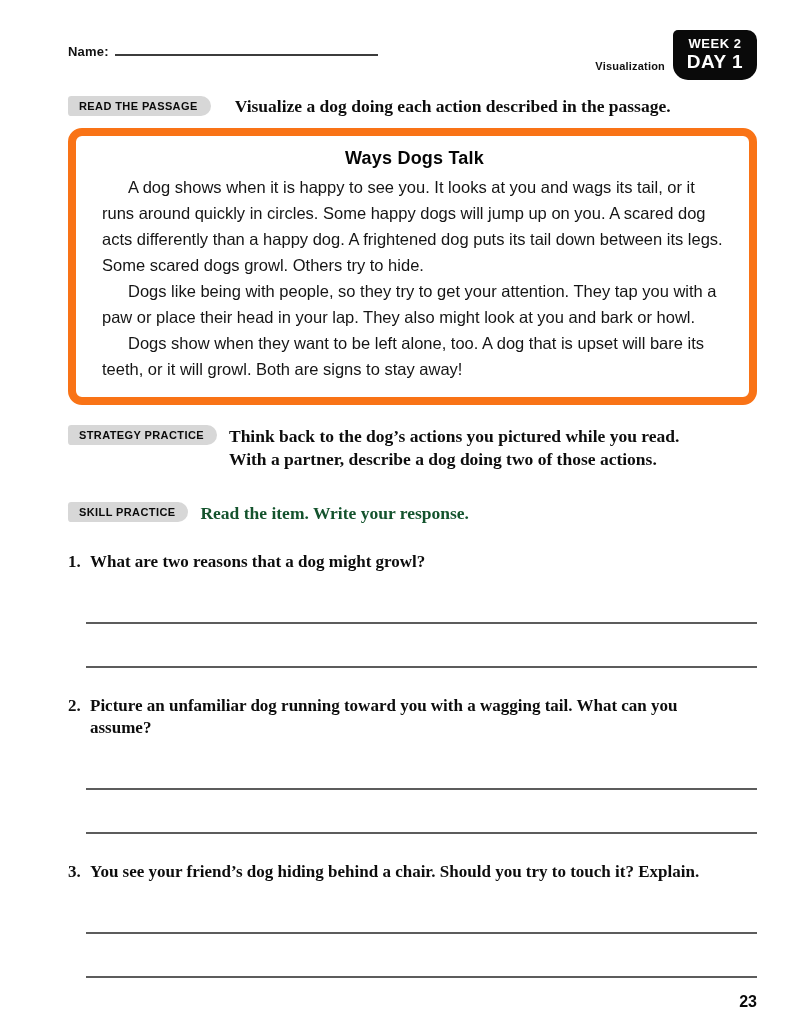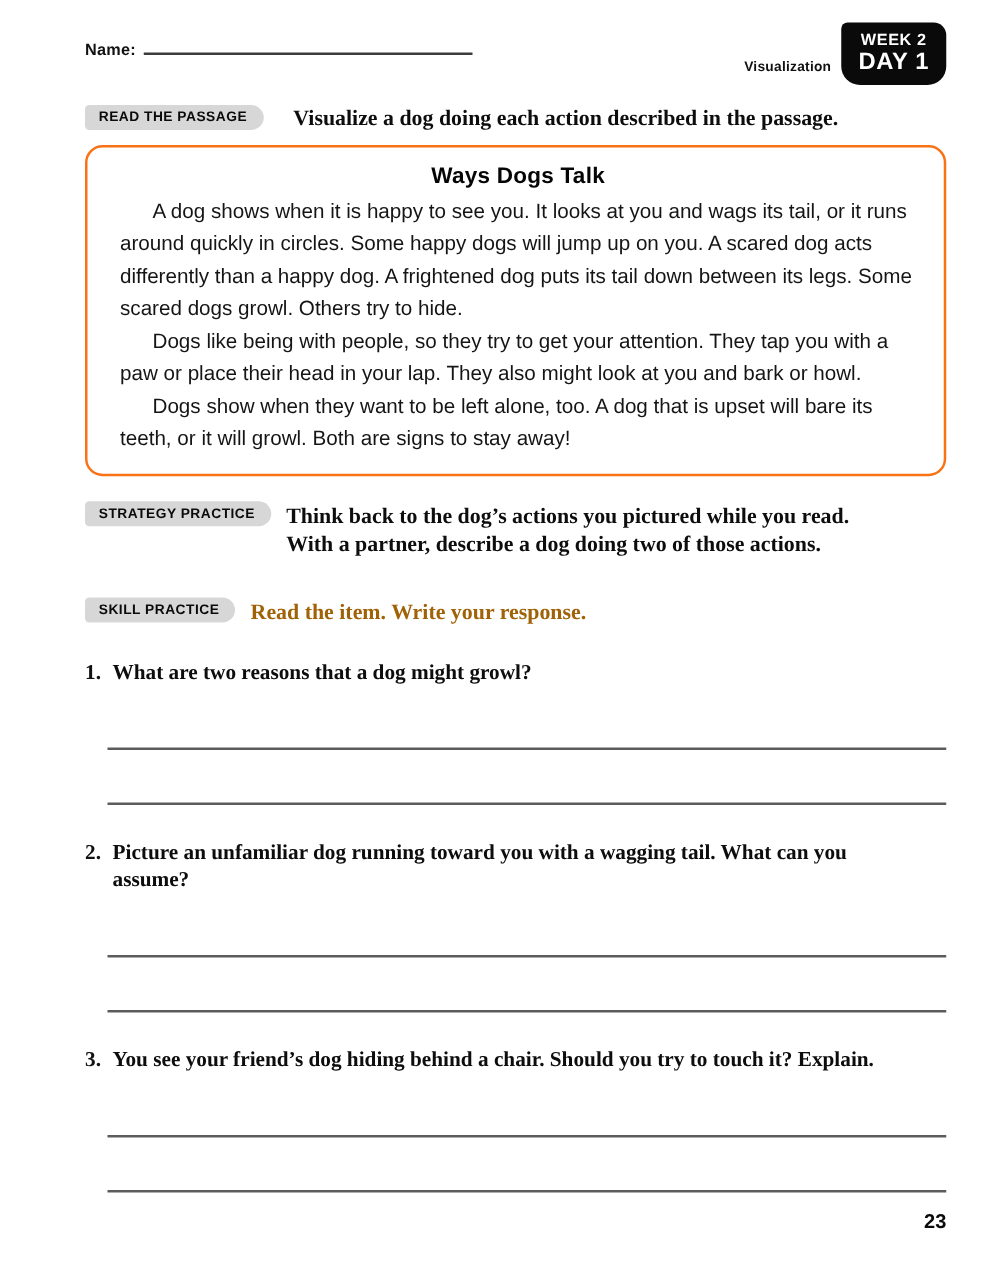--- a/index.html
+++ b/index.html
@@ -2,21 +2,21 @@
 <html><head>
 <meta charset="utf-8">
 <style>
   * { margin:0; padding:0; box-sizing:border-box; }
   html,body { background:#fff; }
   body { font-family:"Liberation Sans", sans-serif; color:#111; }
   .page {
     position:relative;
     width:789px; height:1024px;
     margin:0 auto; background:#ffffff;
-    padding:18px 32px 0 68px;
+    padding:30px 32px 0 68px;
     overflow:hidden;
   }
 
   
   .header-row { display:flex; align-items:flex-start; }
   .name-group { display:flex; align-items:baseline; margin-top:13px; }
   .name-label { font-size:13px; font-weight:bold; letter-spacing:0.2px; }
   .name-line { width:263px; border-bottom:2px solid #3c3c3c; height:13px; margin-left:6px; }
   .header-right { margin-left:auto; display:flex; align-items:flex-end; }
   .strategy-tag { font-size:11px; font-weight:bold; margin:0 8px 8px 0; letter-spacing:0.2px; }
@@ -41,39 +41,39 @@
   .read-row { margin-top:15px; display:flex; align-items:flex-start; }
   .read-row .pill { margin-top:1px; }
   .read-instruction {
     font-family:"Liberation Serif", serif;
     font-size:17.5px; font-weight:bold; margin-left:24px; line-height:22px; color:#0d0d0d;
   }
 
   
   .passage-box {
     margin-top:11px;
-    border:2px solid #f97316; border-radius:14px;
+    border:8px solid #f97316; border-radius:14px;
     padding:12px 22px 15px 26px;
     background:#fff;
   }
   .passage-title { text-align:center; font-size:18px; font-weight:bold; letter-spacing:0.2px; margin-bottom:5px; color:#050505; }
   .passage-para { font-size:16.5px; line-height:26px; text-indent:26px; color:#151515; }
 
   
   .strategy-row { margin-top:20px; display:flex; align-items:flex-start; }
   .strategy-instruction {
     font-family:"Liberation Serif", serif;
     font-size:17.5px; font-weight:bold; line-height:23px;
     margin-left:12px; max-width:478px; color:#0d0d0d;
   }
   .skill-row { margin-top:31px; display:flex; align-items:flex-start; }
   .skill-instruction {
     font-family:"Liberation Serif", serif;
     font-size:17.5px; font-weight:bold; line-height:22px;
-    margin-left:12px; color:#a16207;
+    margin-left:12px; color:#14532d;
   }
 
   
   .question-block { margin-top:27px; }
   .question { display:flex; align-items:flex-start; }
   .qnum {
     width:22px; flex-shrink:0;
     font-family:"Liberation Serif", serif; font-size:17px; font-weight:bold; line-height:22px;
   }
   .qtext {

